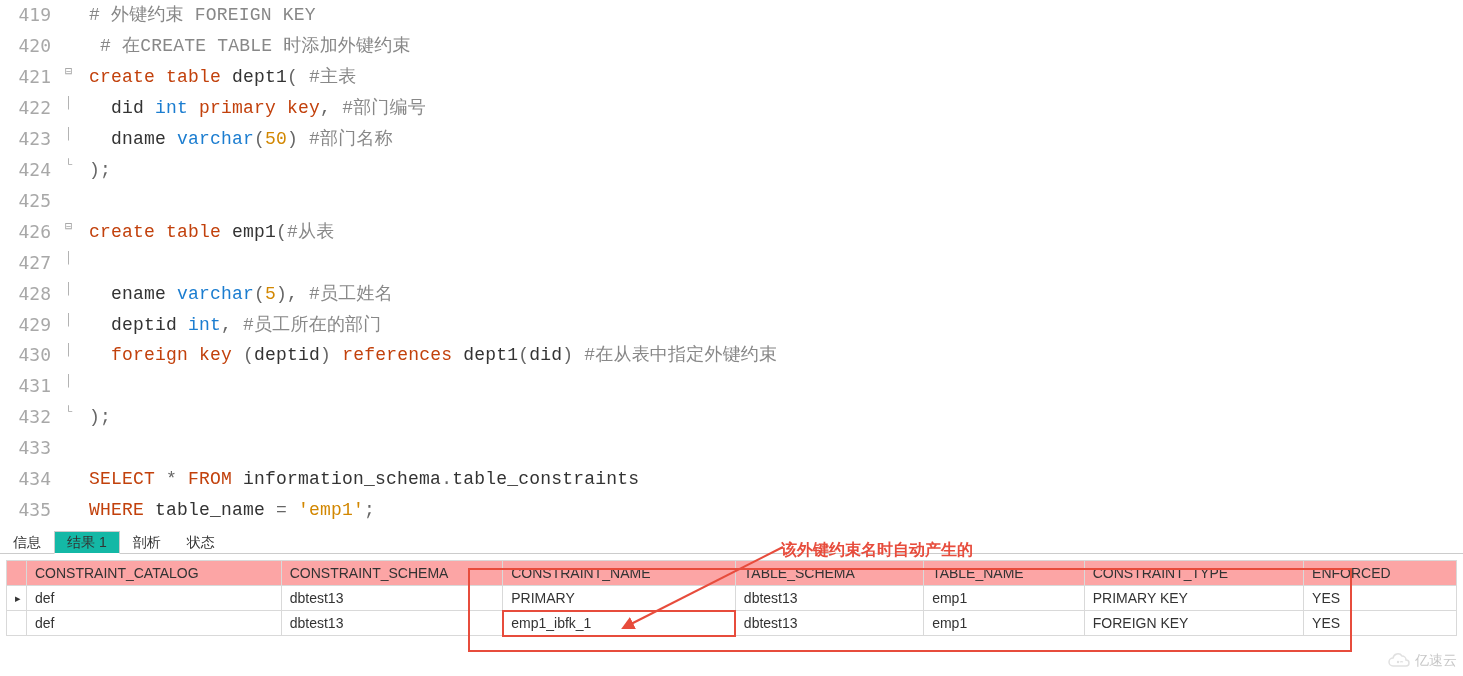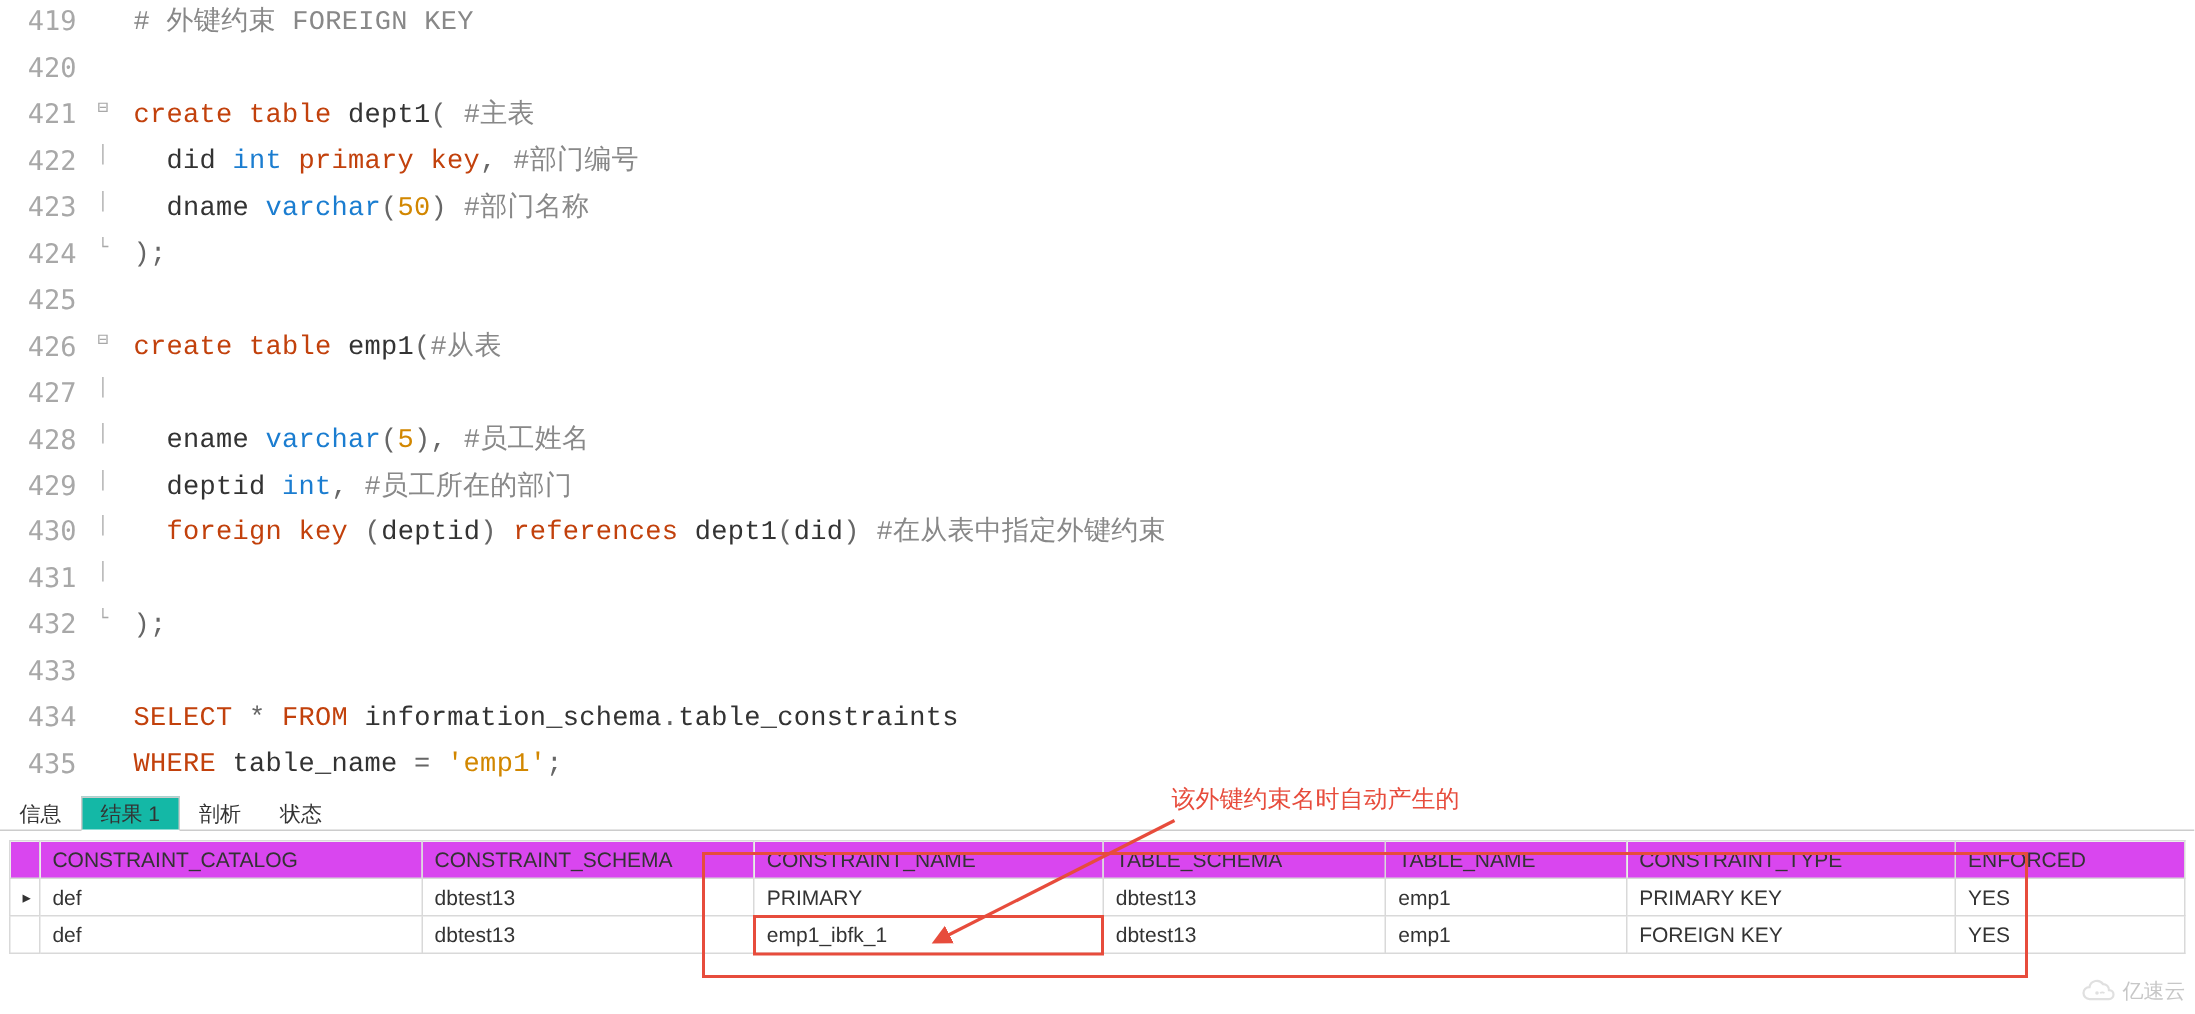--- a/index.html
+++ b/index.html
@@ -84,21 +84,21 @@
   }
   .grid th, .grid td {
     border: 1px solid #d9d9d9;
     padding: 4px 8px;
     text-align: left;
     color: #333;
     white-space: nowrap;
     overflow: hidden;
   }
   .grid th {
-    background: #d946ef;
+    background: #fca5a5;
     font-weight: 400;
   }
   .grid td {
     background: #fff;
   }
   .row-indicator {
     width: 18px;
     text-align: center;
     padding: 0;
     color: #666;
@@ -134,21 +134,21 @@
     align-items: center;
     gap: 4px;
   }
   .watermark svg { opacity: 0.55; }
 </style>
 </head>
 <body>
 
 <div class="editor" id="editor">
     <div class="line"><span class="gutter">419</span><span class="fold"> </span><span class="code"><span class="cm">#</span><span class="cm"> 外键约束 FOREIGN KEY</span></span></div>
-    <div class="line"><span class="gutter">420</span><span class="fold"> </span></div>
+    <div class="line"><span class="gutter">420</span><span class="fold"> </span><span class="code"><span class="id"> </span><span class="cm">#</span><span class="cm"> 在CREATE TABLE 时添加外键约束</span></span></div>
     <div class="line"><span class="gutter">421</span><span class="fold">⊟</span><span class="code"><span class="kw">create</span><span class="id"> </span><span class="kw">table</span><span class="id"> dept1</span><span class="pn">(</span><span class="id"> </span><span class="cm">#主表</span></span></div>
     <div class="line"><span class="gutter">422</span><span class="fold">│</span><span class="code"><span class="id">  did </span><span class="ty">int</span><span class="id"> </span><span class="kw">primary</span><span class="id"> </span><span class="kw">key</span><span class="pn">,</span><span class="id"> </span><span class="cm">#部门编号</span></span></div>
     <div class="line"><span class="gutter">423</span><span class="fold">│</span><span class="code"><span class="id">  dname </span><span class="ty">varchar</span><span class="pn">(</span><span class="num">50</span><span class="pn">)</span><span class="id"> </span><span class="cm">#部门名称</span></span></div>
     <div class="line"><span class="gutter">424</span><span class="fold">└</span><span class="code"><span class="pn">)</span><span class="pn">;</span></span></div>
     <div class="line"><span class="gutter">425</span><span class="fold"> </span><span class="code"><span class="id"></span></span></div>
     <div class="line"><span class="gutter">426</span><span class="fold">⊟</span><span class="code"><span class="kw">create</span><span class="id"> </span><span class="kw">table</span><span class="id"> emp1</span><span class="pn">(</span><span class="cm">#从表</span></span></div>
     <div class="line"><span class="gutter">427</span><span class="fold">│</span></div>
     <div class="line"><span class="gutter">428</span><span class="fold">│</span><span class="code"><span class="id">  ename </span><span class="ty">varchar</span><span class="pn">(</span><span class="num">5</span><span class="pn">)</span><span class="pn">,</span><span class="id"> </span><span class="cm">#员工姓名</span></span></div>
     <div class="line"><span class="gutter">429</span><span class="fold">│</span><span class="code"><span class="id">  deptid </span><span class="ty">int</span><span class="pn">,</span><span class="id"> </span><span class="cm">#员工所在的部门</span></span></div>
     <div class="line"><span class="gutter">430</span><span class="fold">│</span><span class="code"><span class="id">  </span><span class="kw">foreign</span><span class="id"> </span><span class="kw">key</span><span class="id"> </span><span class="pn">(</span><span class="id">deptid</span><span class="pn">)</span><span class="id"> </span><span class="kw">references</span><span class="id"> dept1</span><span class="pn">(</span><span class="id">did</span><span class="pn">)</span><span class="id"> </span><span class="cm">#在从表中指定外键约束</span></span></div>
@@ -208,21 +208,21 @@
           <td class="cell-red">emp1_ibfk_1</td>
           <td>dbtest13</td>
           <td>emp1</td>
           <td>FOREIGN KEY</td>
           <td>YES</td>
         </tr>
       </tbody>
     </table>
 </div>
 
-<div class="annotation" style="left:781px; top:523px;">该外键约束名时自动产生的</div>
+<div class="annotation" style="left:781px; top:540px;font-weight:bold;">该外键约束名时自动产生的</div>
 
 <svg class="arrow" style="left:615px; top:543px;" width="175" height="90">
   <defs>
     <marker id="ah" markerWidth="10" markerHeight="10" refX="2" refY="3" orient="auto">
       <path d="M0,0 L6,3 L0,6 Z" fill="#e74c3c"></path>
     </marker>
   </defs>
   <line x1="168" y1="4" x2="14" y2="82" stroke="#e74c3c" stroke-width="2.2" marker-end="url(#ah)"></line>
 </svg>
 

